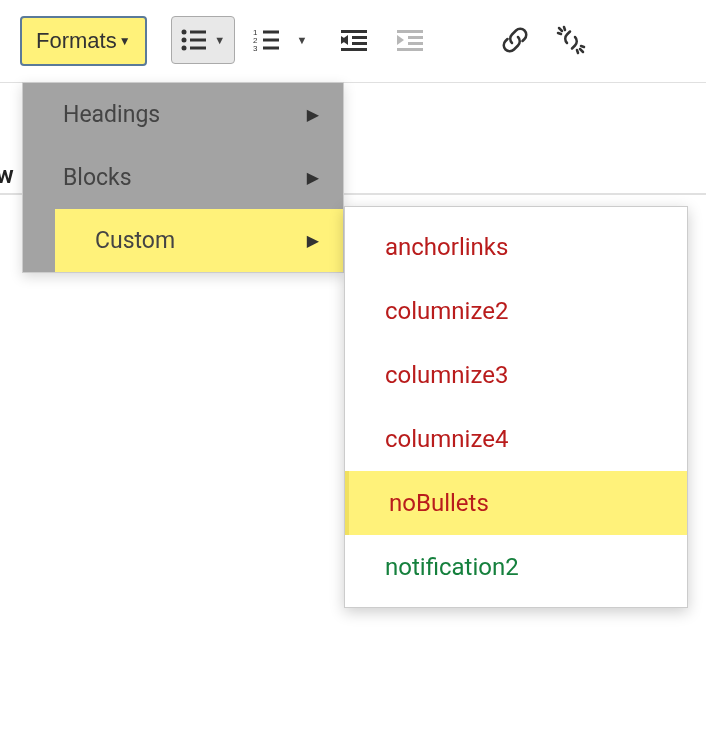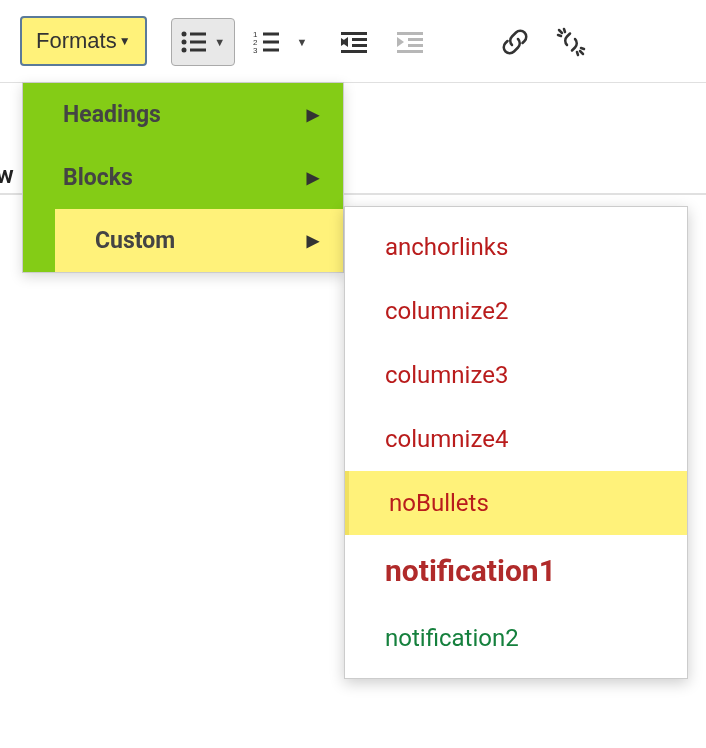--- a/index.html
+++ b/index.html
@@ -10,21 +10,21 @@
     body {
       font-family: -apple-system, BlinkMacSystemFont, "Segoe UI", Roboto, Helvetica, Arial, sans-serif;
       background: #fff;
       width: 706px;
       height: 748px;
       position: relative;
       overflow: hidden;
     }
     .toolbar {
       display: flex;
-      align-items: flex-end;
+      align-items: flex-start;
       gap: 8px;
       padding: 16px 20px;
       border-bottom: 1px solid #e0e0e0;
     }
     .formats-btn {
       display: flex;
       align-items: center;
       background: #f0e68c;
       background: #fff27a;
       border: 2px solid #5a7a9a;
@@ -86,24 +86,23 @@
       top: 6px;
       font-size: 24px;
       font-weight: 600;
       color: #222;
     }
     .dropdown-menu {
       position: absolute;
       top: 82px;
       left: 22px;
       width: 322px;
-      background: #84cc16;
+      background: #a3a3a3;
       border: 1px solid #ccc;
       box-shadow: 0 4px 12px rgba(0,0,0,0.15);
-      font-weight: bold;
     }
     .menu-item {
       display: flex;
       align-items: center;
       justify-content: space-between;
       padding: 18px 24px 18px 40px;
       font-size: 23px;
       color: #444;
       cursor: pointer;
     }
@@ -262,19 +261,16 @@
   </div>
   <div class="submenu-item">
     <span>columnize3</span>
   </div>
   <div class="submenu-item">
     <span>columnize4</span>
   </div>
   <div class="submenu-item highlighted">
     <span>noBullets</span>
   </div>
-  <div class="submenu-item notification1">
-    <span>notification1</span>
-  </div>
   <div class="submenu-item notification2">
     <span>notification2</span>
   </div>
 </div>
 
 </body></html>

